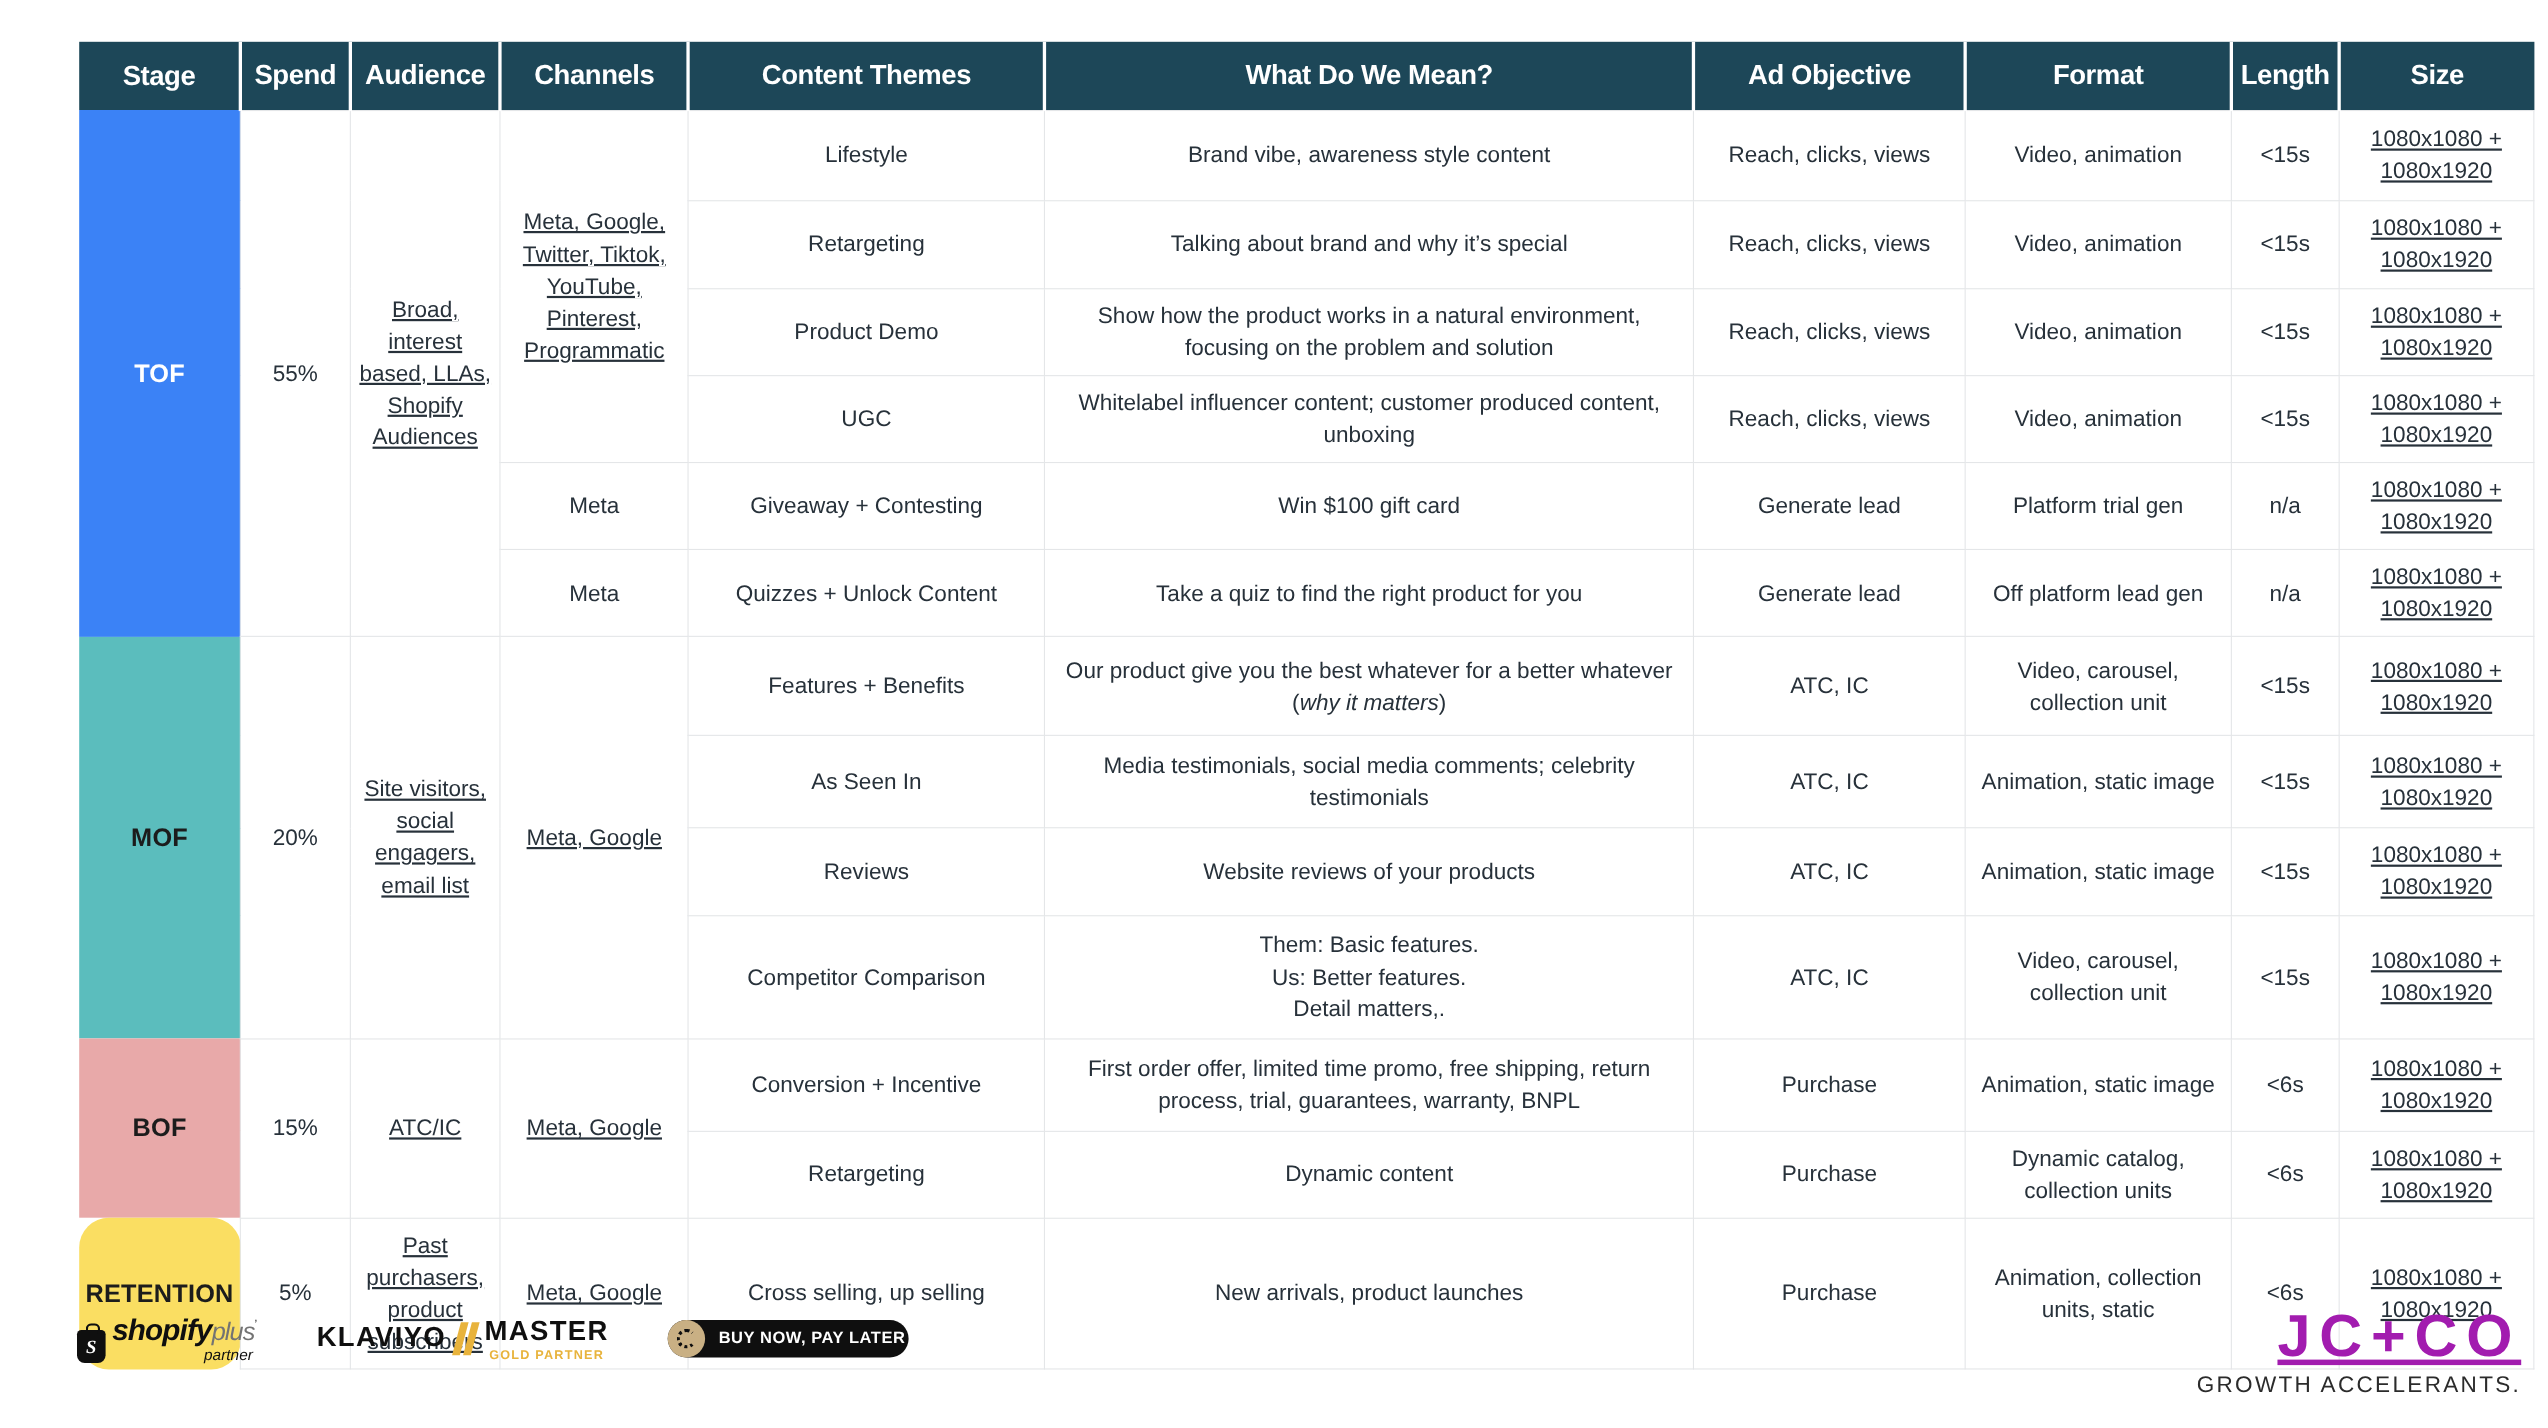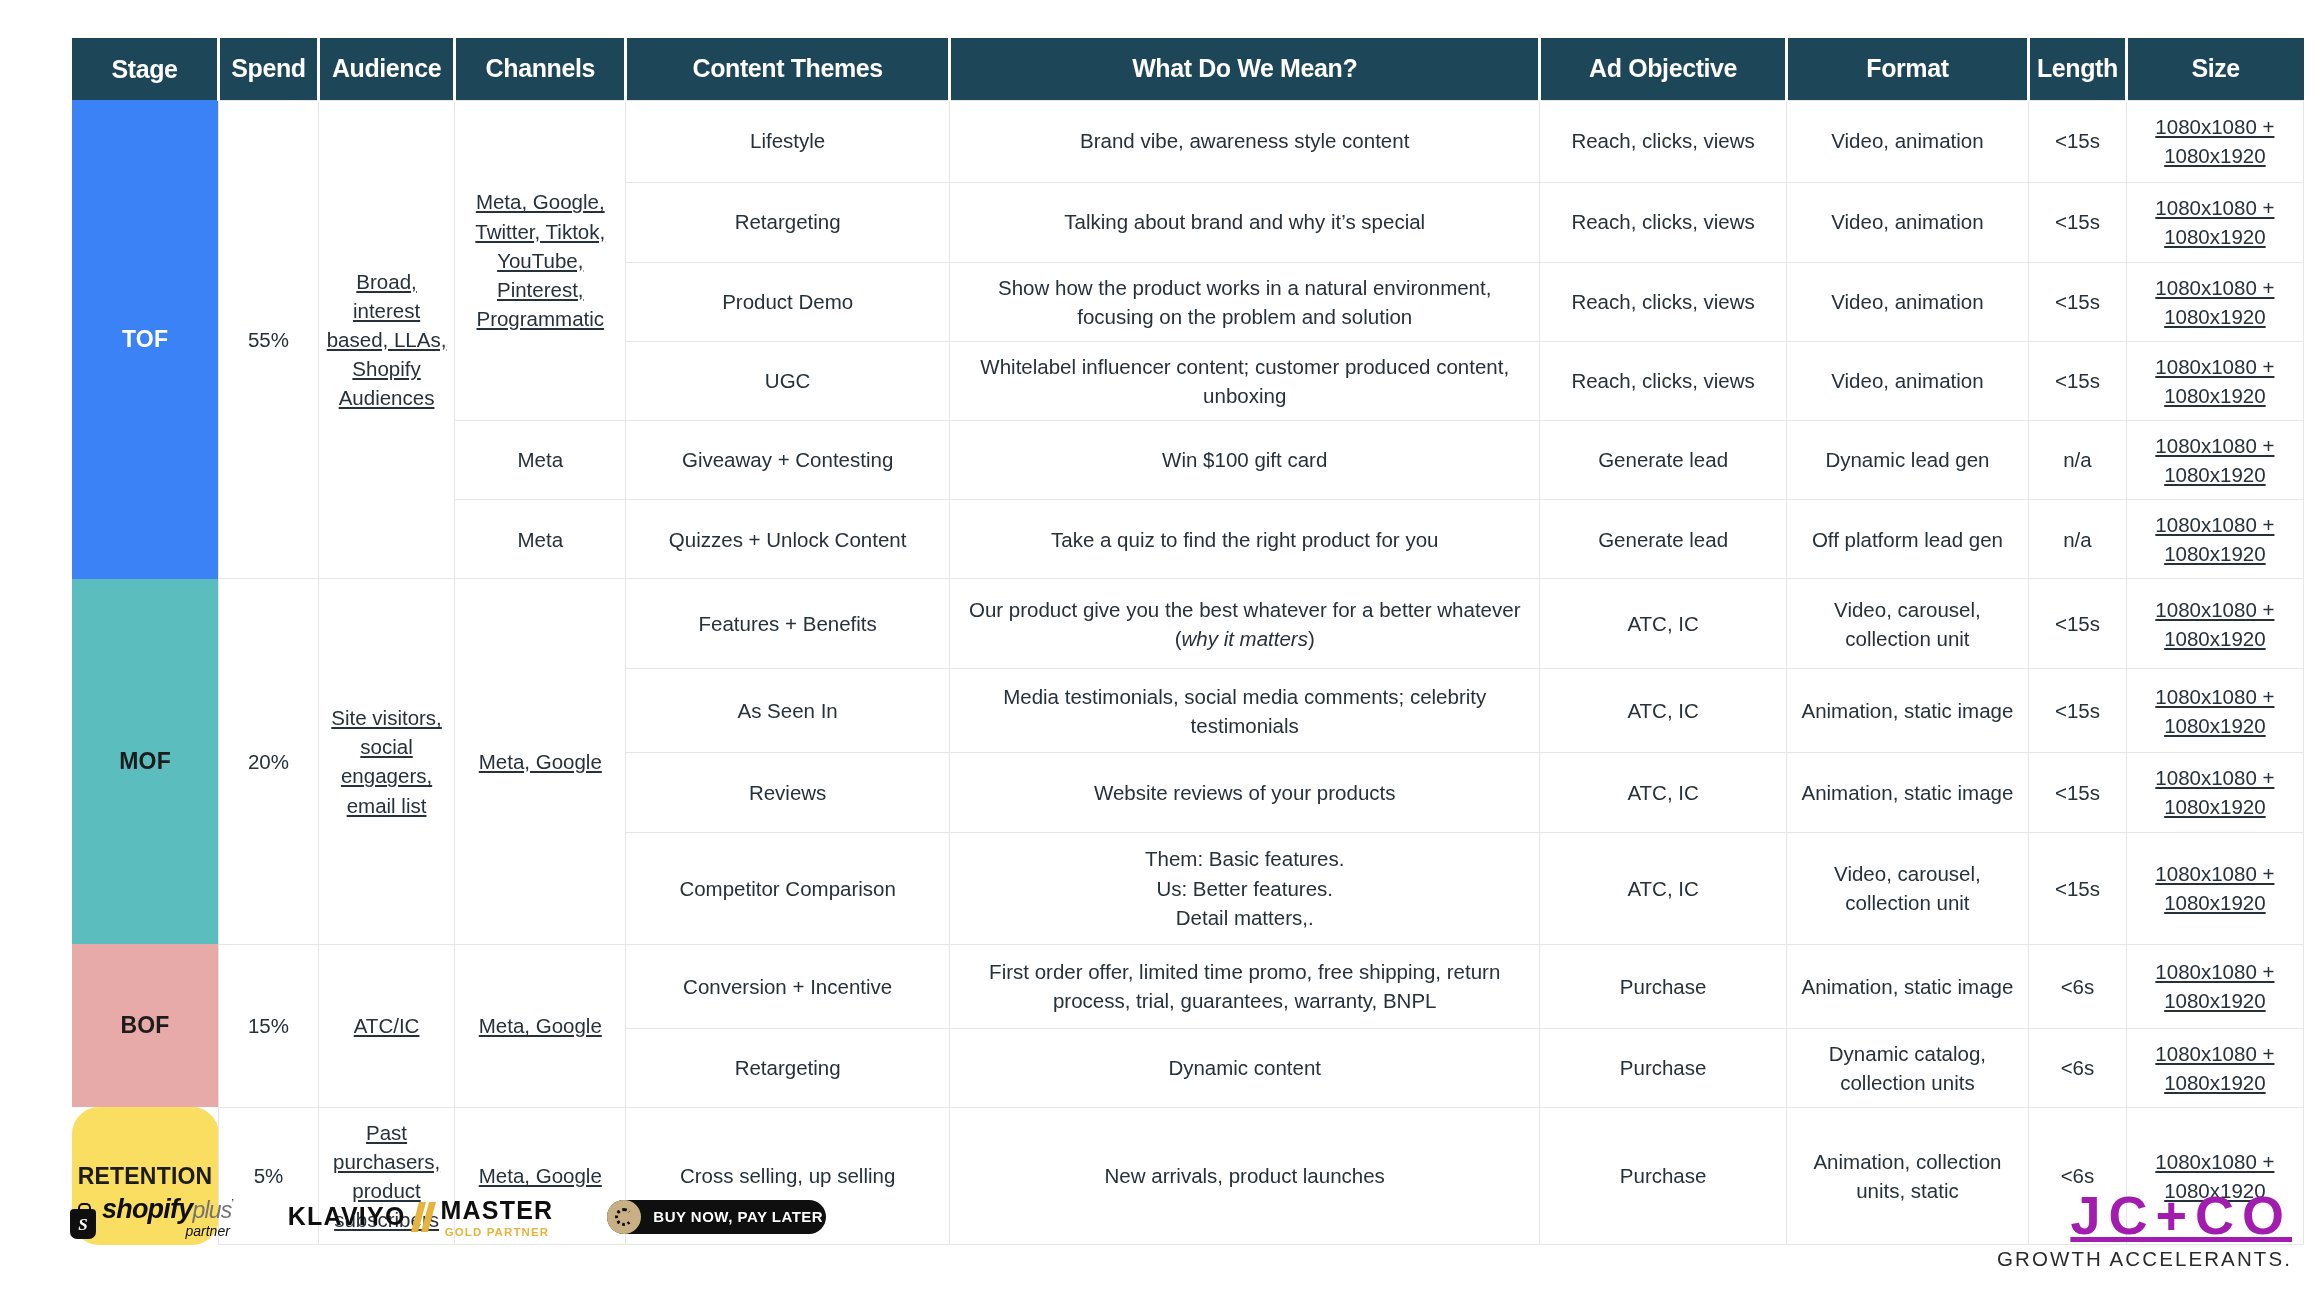--- a/index.html
+++ b/index.html
@@ -251,21 +251,21 @@
           <td>Reach, clicks, views</td>
           <td>Video, animation</td>
           <td class="tight">&lt;15s</td>
           <td class="pad-cell">1080x1080 + 1080x1920</td>
         </tr>
         <tr style="height:68px">
           <td>Meta</td>
           <td>Giveaway + Contesting</td>
           <td class="wdwm">Win $100 gift card</td>
           <td>Generate lead</td>
-          <td>Dynamic lead gen</td>
+          <td>Platform trial gen</td>
           <td class="tight">n/a</td>
           <td class="pad-cell">1080x1080 + 1080x1920</td>
         </tr>
         <tr style="height:68px">
           <td>Meta</td>
           <td>Quizzes + Unlock  Content</td>
           <td class="wdwm">Take a quiz to find the right product  for you</td>
           <td>Generate lead</td>
           <td>Off platform lead gen</td>
           <td class="tight">n/a</td>

